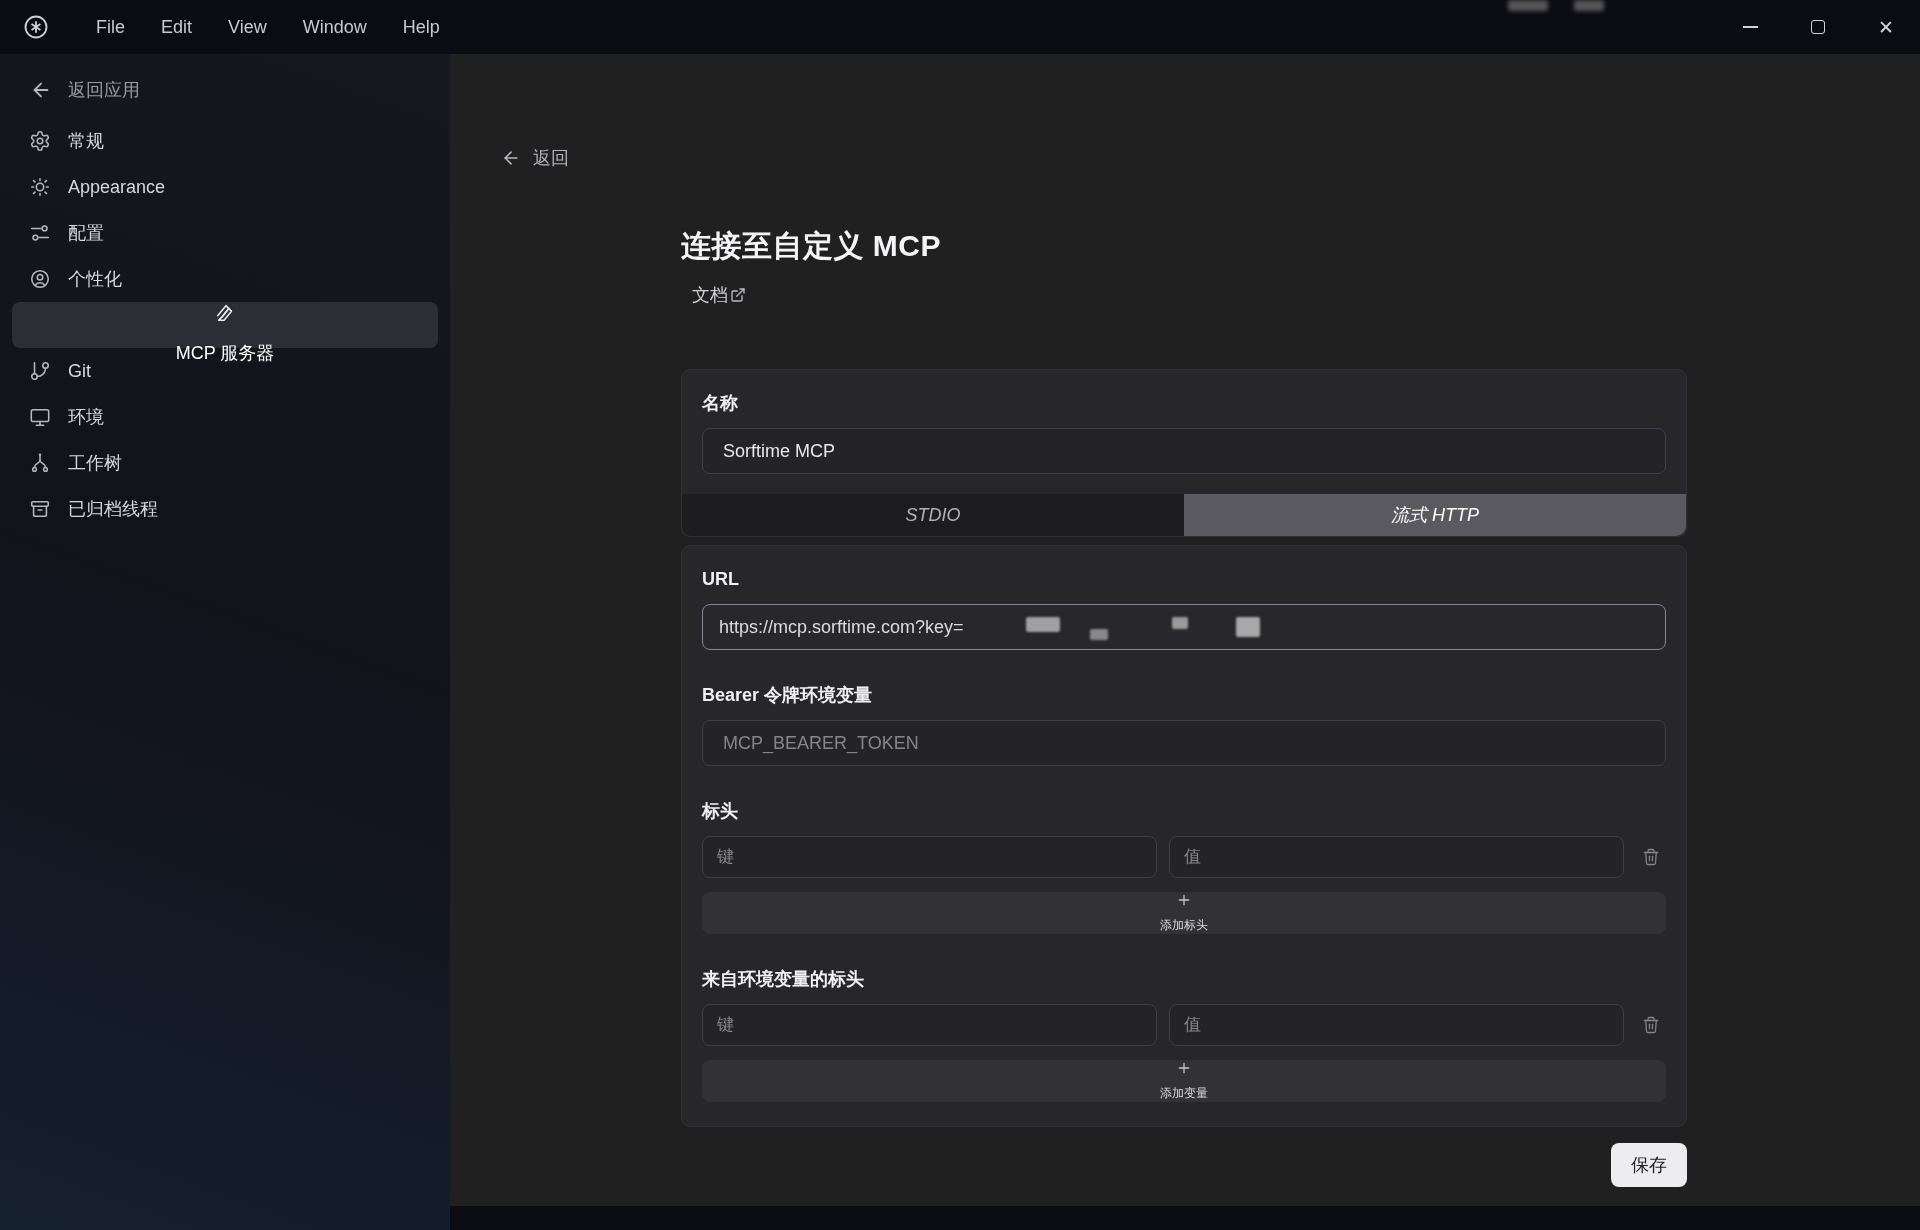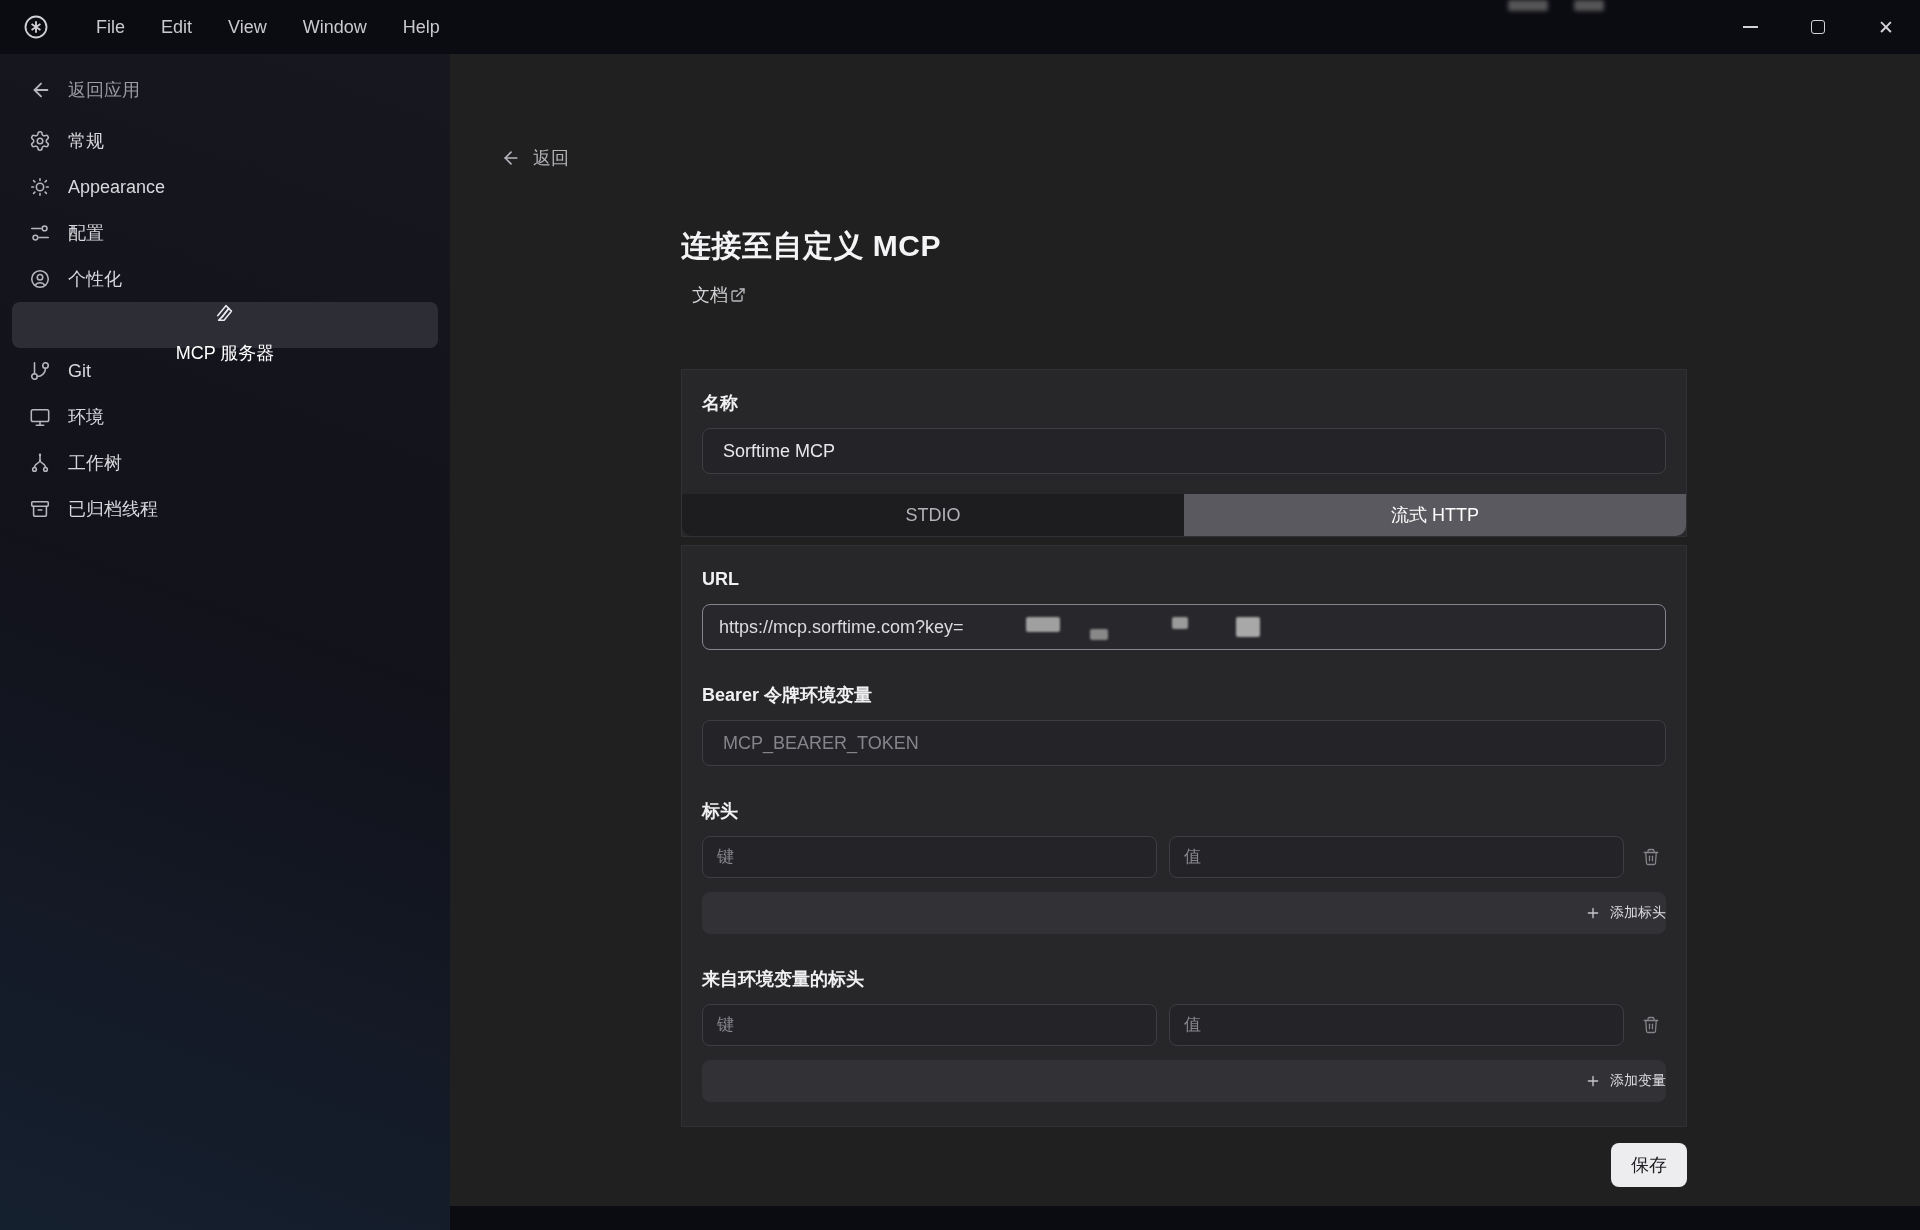--- a/index.html
+++ b/index.html
@@ -29,49 +29,49 @@
   svg { display:block; }
 
   
   .main { position:absolute; top:54px; left:450px; width:1470px; height:1152px; background:#202020; }
   .back-link { display:flex; align-items:center; gap:12px; color:#b2b2b8; font-size:18px; margin:92px 0 0 51px; width:max-content; cursor:default; }
   .page-title { margin:56px 0 0 231px; font-size:30px; font-weight:700; color:#f4f4f6; letter-spacing:.5px; }
   .docs-link { display:flex; align-items:center; gap:2px; margin:16px 0 0 242px; color:#d2d2d6; font-size:18px; width:max-content; cursor:default; }
   .ext-icon { width:16px; height:16px; color:#b9b9c0; }
 
   .form-col { margin-left:231px; width:1006px; }
-  .card { background:#27272a; border:1px solid #303036; border-radius:1px; }
+  .card { background:#27272a; border:1px solid #303036; border-radius:9px; }
   .card-1 { margin-top:62px; }
   .card-1-inner { padding:22px 20px 20px; }
   .field-label { font-size:18px; font-weight:700; color:#f0f0f2; line-height:22px; margin-bottom:14px; }
   .text-input { width:100%; height:46px; background:#242428; border:1px solid #3d3d43; border-radius:8px; color:#e8e8ea; font-size:18px; padding:0 20px; outline:none; font-family:"Liberation Sans", sans-serif; }
   .text-input::placeholder { color:#85858b; }
 
-  .seg-tabs { display:flex; height:42px; }
+  .seg-tabs { display:flex; height:42px;font-style:italic; }
   .seg-tab { flex:1; display:flex; align-items:center; justify-content:center; font-size:18px; cursor:default; }
   .seg-tab.stdio { background:#1d1d20; color:#b2b2b8; border-bottom-left-radius:10px; }
   .seg-tab.selected { background:#59595f; color:#ffffff; border-bottom-right-radius:10px; }
 
   .card-2 { margin-top:8px; padding:22px 20px 24px; }
   .section-label { font-size:18px; font-weight:700; color:#f0f0f2; line-height:22px; margin:34px 0 14px; }
   .section-label.first { margin-top:0; }
 
   .url-input { height:46px; border:1.5px solid #85858f; background:#28282c; border-radius:8px; display:flex; align-items:center; padding:0 16px; font-size:18px; color:#dcdce0; }
   .redact { display:inline-block; filter:blur(1px); border-radius:2px; }
   .r1 { width:34px; height:15px; background:#a0a0a0; margin-left:62px; transform:translateY(-3px); }
   .r2 { width:18px; height:11px; background:#888888; margin-left:30px; transform:translateY(7px); }
   .r3 { width:16px; height:12px; background:#9a9a9a; margin-left:64px; transform:translateY(-4px); }
   .r4 { width:24px; height:20px; background:#a8a8a8; margin-left:48px; transform:translateY(0px); }
 
   .kv-row { display:flex; align-items:center; gap:12px; margin-bottom:14px; }
   .kv-input { flex:1; height:42px; background:#242428; border:1px solid #3d3d43; border-radius:8px; color:#e8e8ea; font-size:17px; padding:0 14px; outline:none; font-family:"Liberation Sans", sans-serif; }
   .kv-input::placeholder { color:#85858b; }
   .trash-btn { width:30px; height:30px; display:flex; align-items:center; justify-content:center; color:#85858b; background:none; border:none; cursor:default; flex:0 0 auto; }
 
-  .add-btn { width:100%; height:42px; background:#323236; border:none; border-radius:8px; display:flex; align-items:center; justify-content:flex-end; gap:9px; color:#dcdce0; font-size:14px; cursor:default; font-family:"Liberation Sans", sans-serif; }
+  .add-btn { width:100%; height:42px; background:#323236; border:none; border-radius:8px; display:flex; align-items:center; justify-content:flex-start; gap:9px; color:#dcdce0; font-size:12px; cursor:default; font-family:"Liberation Sans", sans-serif;flex-direction:column; }
   .plus-icon { width:16px; height:16px; color:#c5c5cb; }
 
   .save-row { display:flex; justify-content:flex-end; margin-top:16px; }
   .save-btn { padding:10px 20px; background:#ededf0; color:#202024; border:none; border-radius:8px; font-size:18px; font-weight:500; cursor:default; font-family:"Liberation Sans", sans-serif; }
 </style>
 </head>
 <body>
 
 <div class="titlebar">
   <div class="app-logo">

